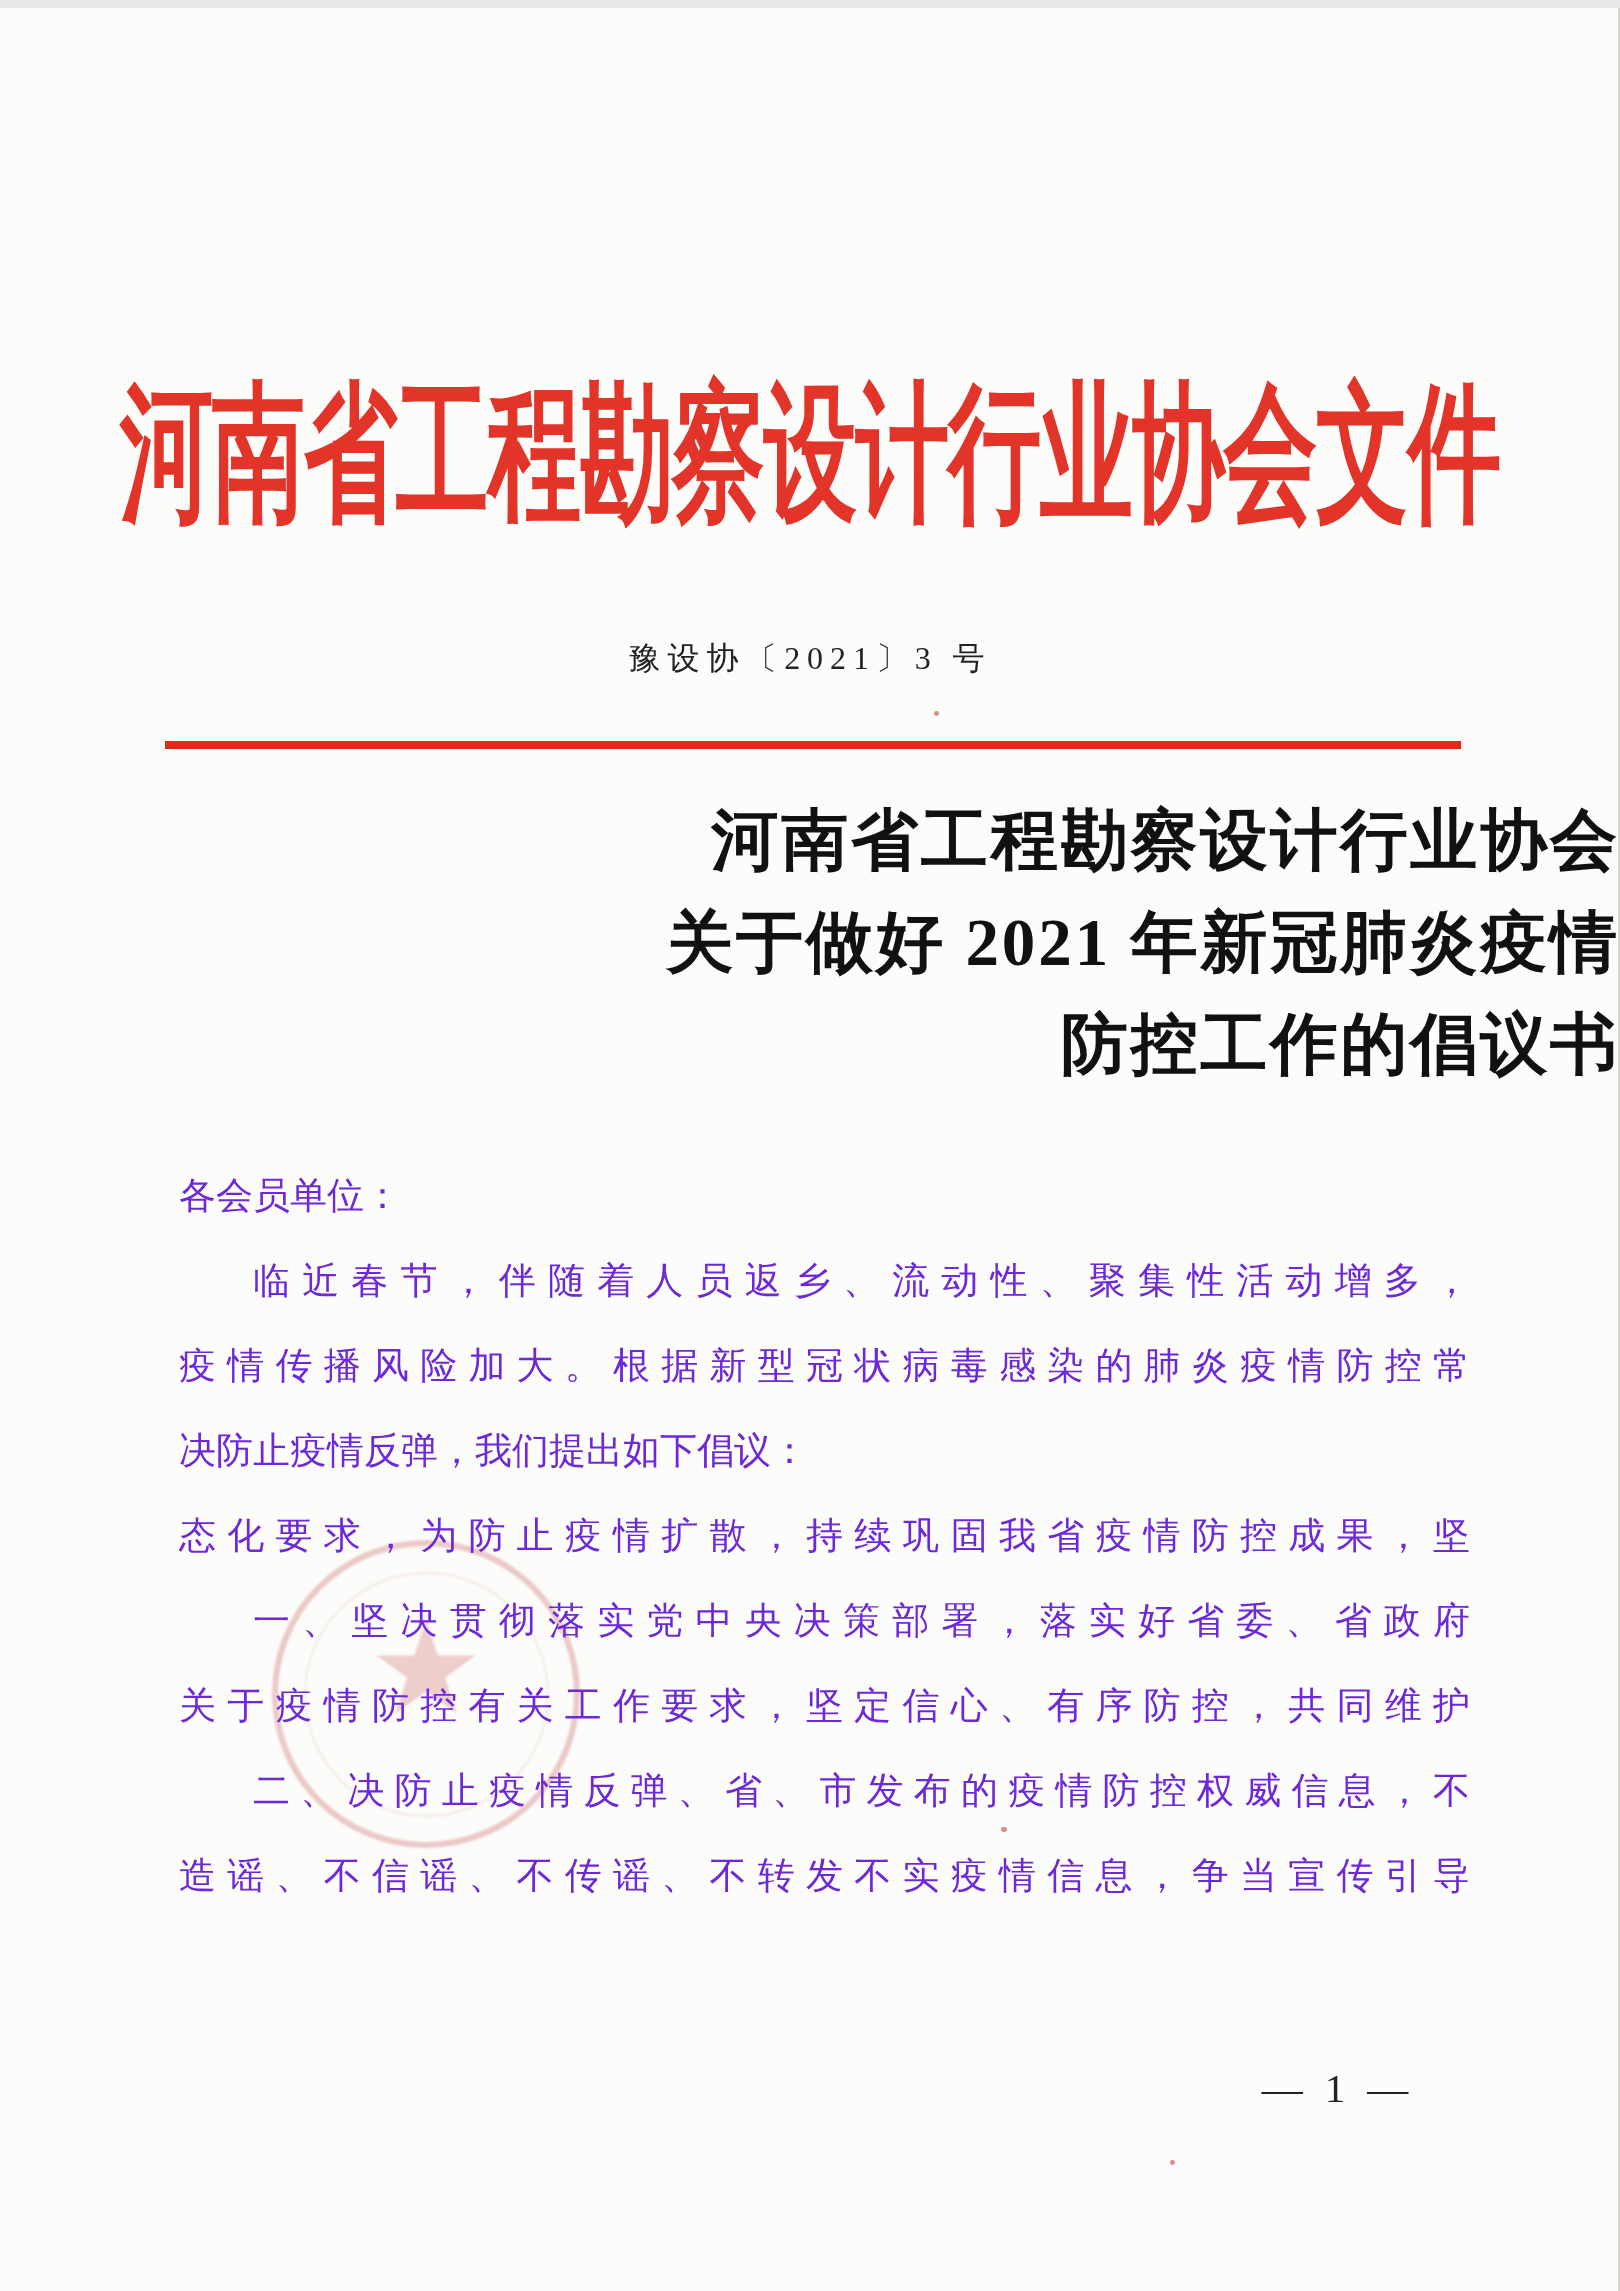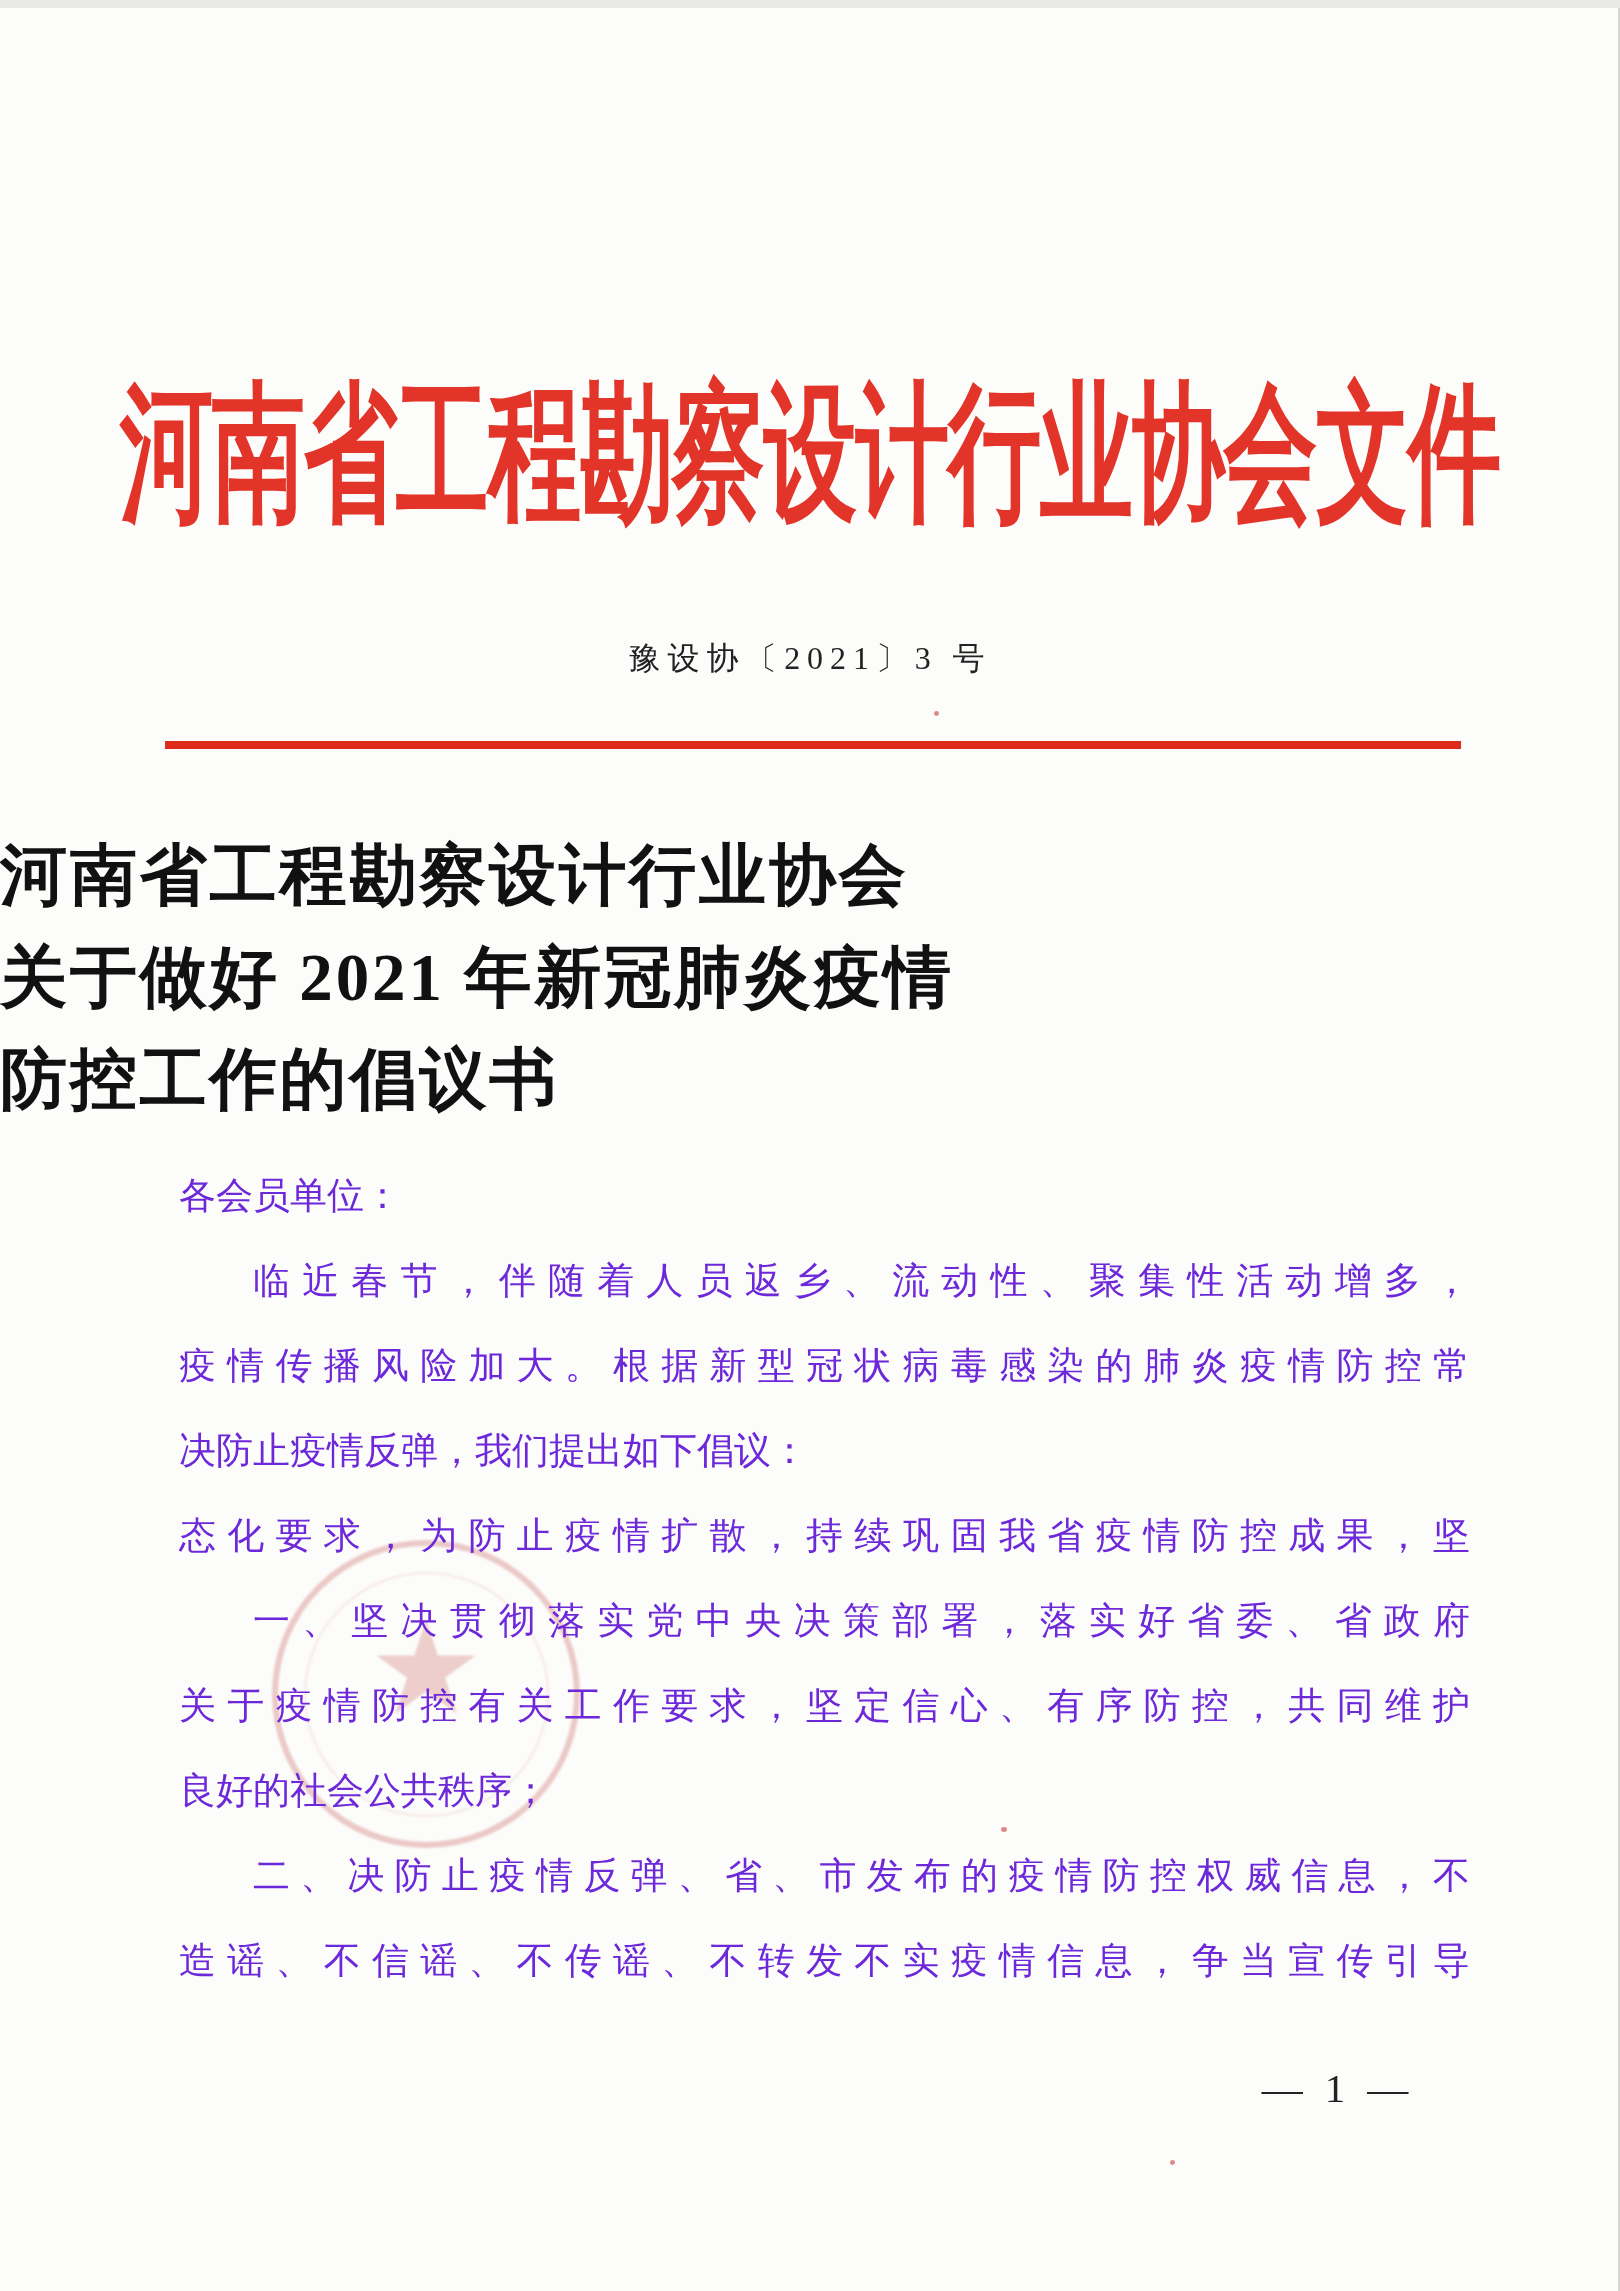--- a/index.html
+++ b/index.html
@@ -32,22 +32,22 @@
     font-size:32px;
     letter-spacing:6.9px;
     color:#222;
   }
   .red-rule{
     position:absolute;top:733px;left:165px;
     width:1296px;height:7.8px;
     background:#dd2b1c;
   }
   .doc-title{
-    position:absolute;top:816px;left:0;width:1620px;
-    text-align:left;
+    position:absolute;top:781px;left:0;width:1620px;
+    text-align:right;
     font-size:67px;font-weight:bold;
     line-height:102px;
     color:#111;
     letter-spacing:2.9px;
   }
   .body-text{
     position:absolute;top:1145px;left:179px;width:1291px;
     font-size:37px;
     line-height:85px;
     color:#6d28d9;
@@ -116,21 +116,20 @@
   </div>
 
   <div class="body-text">
     <div class="line">各会员单位：</div>
     <div class="line j ind">临近春节，伴随着人员返乡、流动性、聚集性活动增多，</div>
     <div class="line j">疫情传播风险加大。根据新型冠状病毒感染的肺炎疫情防控常</div>
     <div class="line">决防止疫情反弹，我们提出如下倡议：</div>
     <div class="line j">态化要求，为防止疫情扩散，持续巩固我省疫情防控成果，坚</div>
     <div class="line j ind">一、坚决贯彻落实党中央决策部署，落实好省委、省政府</div>
     <div class="line j">关于疫情防控有关工作要求，坚定信心、有序防控，共同维护</div>
-    <div class="line">良好的社会公共秩序；</div>
     <div class="line j ind">二、决防止疫情反弹、省、市发布的疫情防控权威信息，不</div>
     <div class="line j">造谣、不信谣、不传谣、不转发不实疫情信息，争当宣传引导</div>
   </div>
 
   <div class="page-number">— 1 —</div>
 
   <div class="speck s1"></div>
   <div class="speck s2"></div>
   <div class="speck s3"></div>
 

